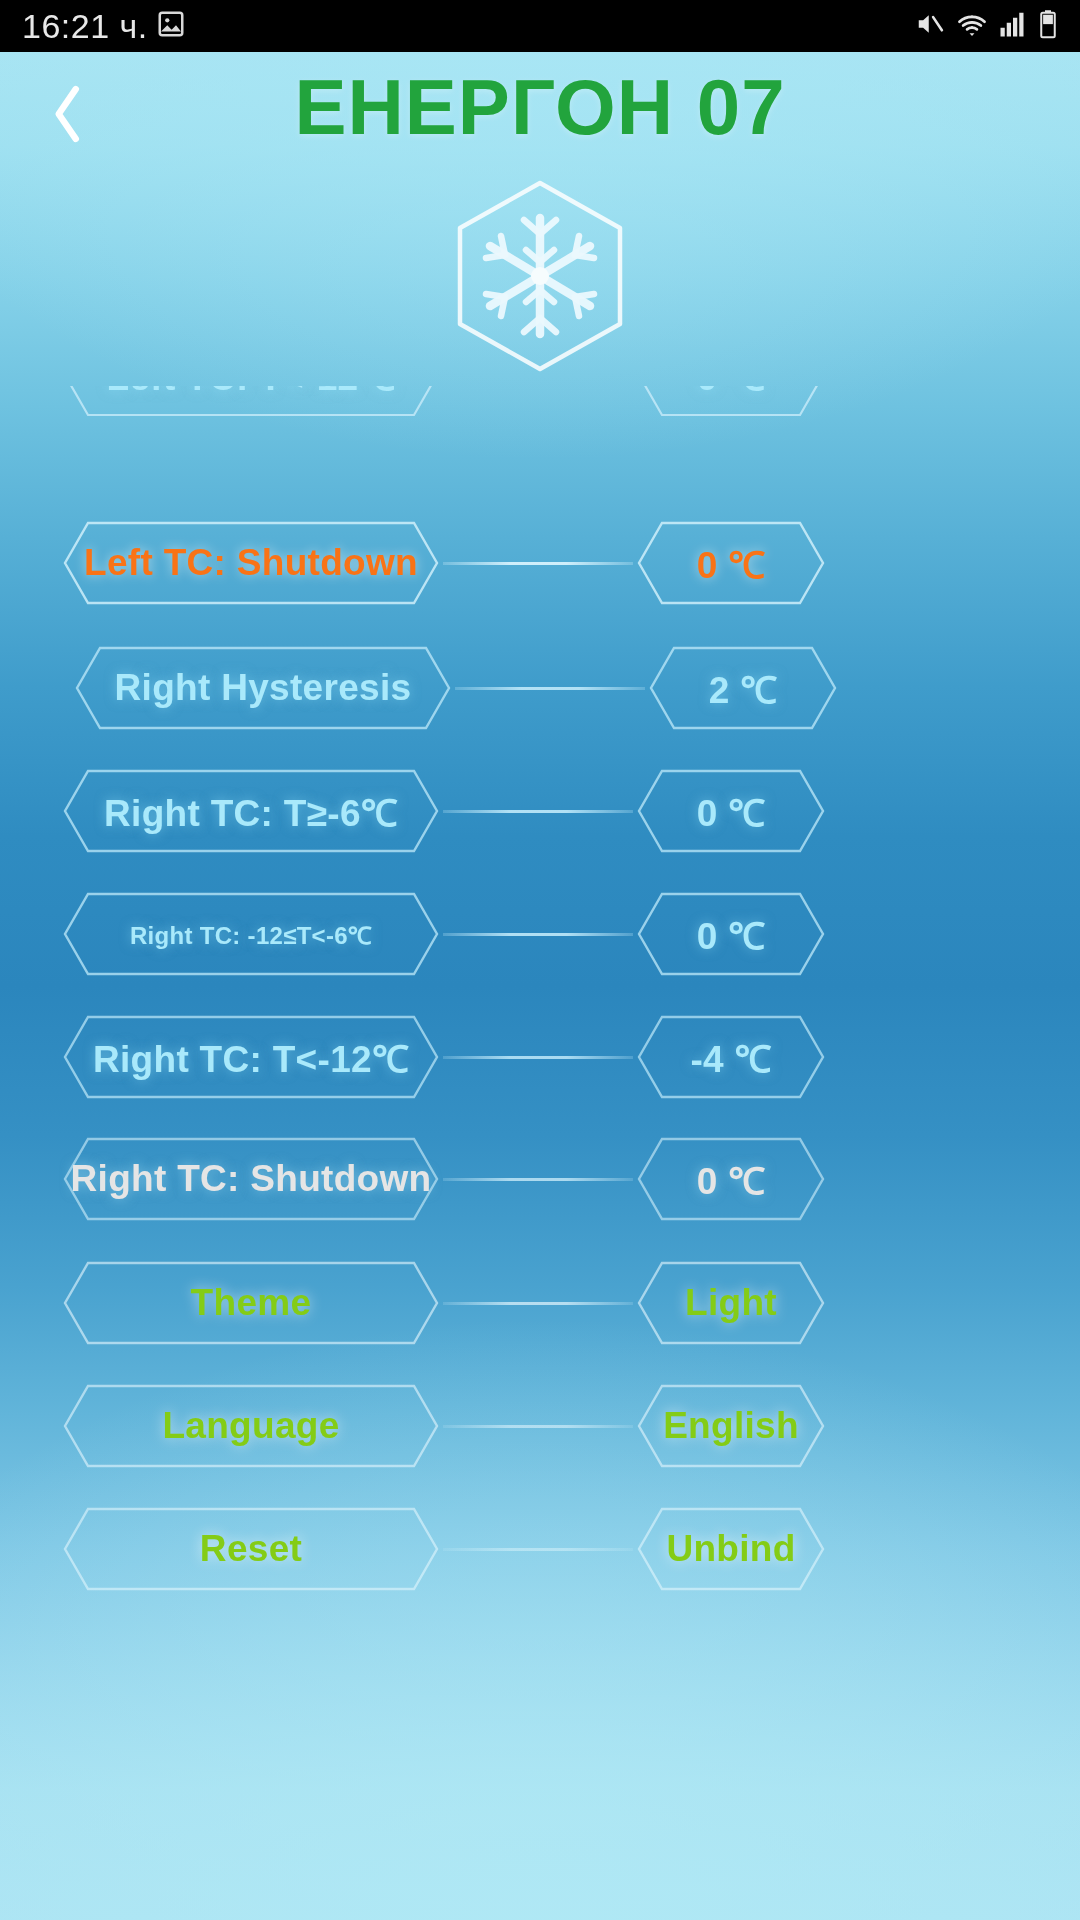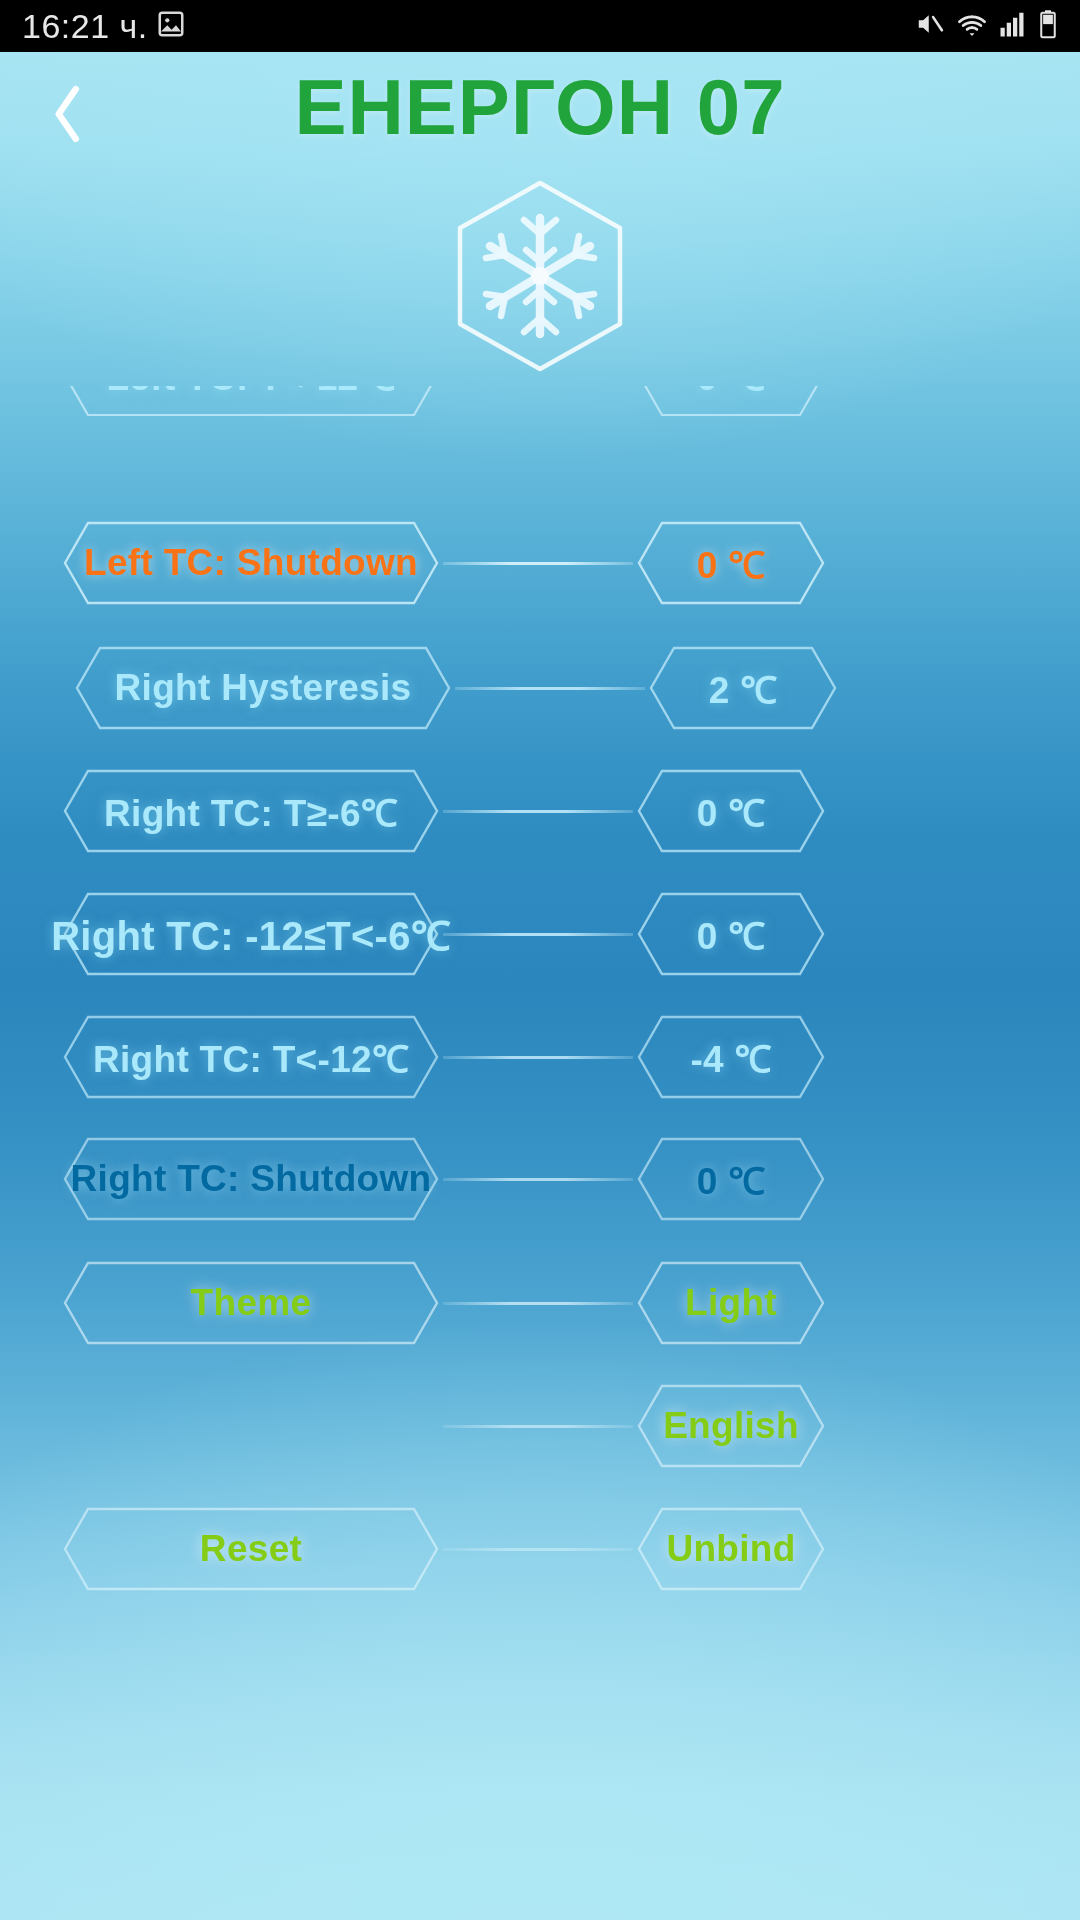--- a/index.html
+++ b/index.html
@@ -112,21 +112,21 @@
     font-family:"Liberation Sans", sans-serif;
   }
   .left-hex{ position:absolute; left:62px; width:378px; }
   .right-hex{ position:absolute; left:636px; width:190px; }
   .connector{
     position:absolute; left:443px; width:190px; height:3px;
   }
 
   .v-bright  .hex-label{ color:#f97316; text-shadow:0 0 12px rgba(255,255,255,0.55); }
   .v-cyan    .hex-label{ color:#a9e9fb; text-shadow:0 0 12px rgba(150,225,250,0.5); }
-  .v-pale    .hex-label{ color:#0369a1; text-shadow:0 0 12px rgba(180,235,252,0.5); }
+  .v-pale    .hex-label{ color:#e5e5e5; text-shadow:0 0 12px rgba(180,235,252,0.5); }
   .v-white2  .hex-label{ color:#84cc16; text-shadow:0 0 14px rgba(255,255,255,0.6); }
 
   .clipped{ overflow:hidden; }
 </style>
 </head>
 <body>
 
 <div id="screen">
 
   <div class="appbg"></div>
@@ -280,21 +280,21 @@
         </svg>
         <div class="hex-label">0 ℃</div>
       </div>
     </div>
 
     <div class="row v-cyan" style="top:721px;">
       <div class="hexwrap left-hex">
         <svg width="378" height="86" viewBox="0 0 378 86" preserveAspectRatio="none">
           <path d="M26 3 L352 3 L375 43 L352 83 L26 83 L3 43 Z" fill="none" stroke="#bfe9fa" stroke-width="2.4" opacity="0.75"></path>
         </svg>
-        <div class="hex-label" style="font-size:40px;">Right TC: -12≤T&lt;-6℃</div>
+        <div class="hex-label" style="font-size:24px;">Right TC: -12≤T&lt;-6℃</div>
       </div>
       <div class="connector" style="background:linear-gradient(90deg,rgba(191,233,250,0.25),rgba(191,233,250,0.9) 35%,rgba(191,233,250,0.9) 65%,rgba(191,233,250,0.25));"></div>
       <div class="hexwrap right-hex">
         <svg width="190" height="86" viewBox="0 0 190 86" preserveAspectRatio="none">
           <path d="M26 3 L164 3 L187 43 L164 83 L26 83 L3 43 Z" fill="none" stroke="#bfe9fa" stroke-width="2.4" opacity="0.75"></path>
         </svg>
         <div class="hex-label">0 ℃</div>
       </div>
     </div>
 
@@ -340,20 +340,26 @@
       <div class="connector" style="background:linear-gradient(90deg,rgba(227,246,254,0.15),rgba(227,246,254,0.7) 35%,rgba(227,246,254,0.7) 65%,rgba(227,246,254,0.15));"></div>
       <div class="hexwrap right-hex">
         <svg width="190" height="86" viewBox="0 0 190 86" preserveAspectRatio="none">
           <path d="M26 3 L164 3 L187 43 L164 83 L26 83 L3 43 Z" fill="none" stroke="#e3f6fe" stroke-width="2.4" opacity="0.62"></path>
         </svg>
         <div class="hex-label">Light</div>
       </div>
     </div>
 
     <div class="row v-white2" style="top:1213px;">
+      <div class="hexwrap left-hex">
+        <svg width="378" height="86" viewBox="0 0 378 86" preserveAspectRatio="none">
+          <path d="M26 3 L352 3 L375 43 L352 83 L26 83 L3 43 Z" fill="none" stroke="#e8f8ff" stroke-width="2.4" opacity="0.58"></path>
+        </svg>
+        <div class="hex-label">Language</div>
+      </div>
       <div class="connector" style="background:linear-gradient(90deg,rgba(232,248,255,0.12),rgba(232,248,255,0.55) 35%,rgba(232,248,255,0.55) 65%,rgba(232,248,255,0.12));"></div>
       <div class="hexwrap right-hex">
         <svg width="190" height="86" viewBox="0 0 190 86" preserveAspectRatio="none">
           <path d="M26 3 L164 3 L187 43 L164 83 L26 83 L3 43 Z" fill="none" stroke="#e8f8ff" stroke-width="2.4" opacity="0.58"></path>
         </svg>
         <div class="hex-label">English</div>
       </div>
     </div>
 
     <div class="row v-white2" style="top:1336px;">

